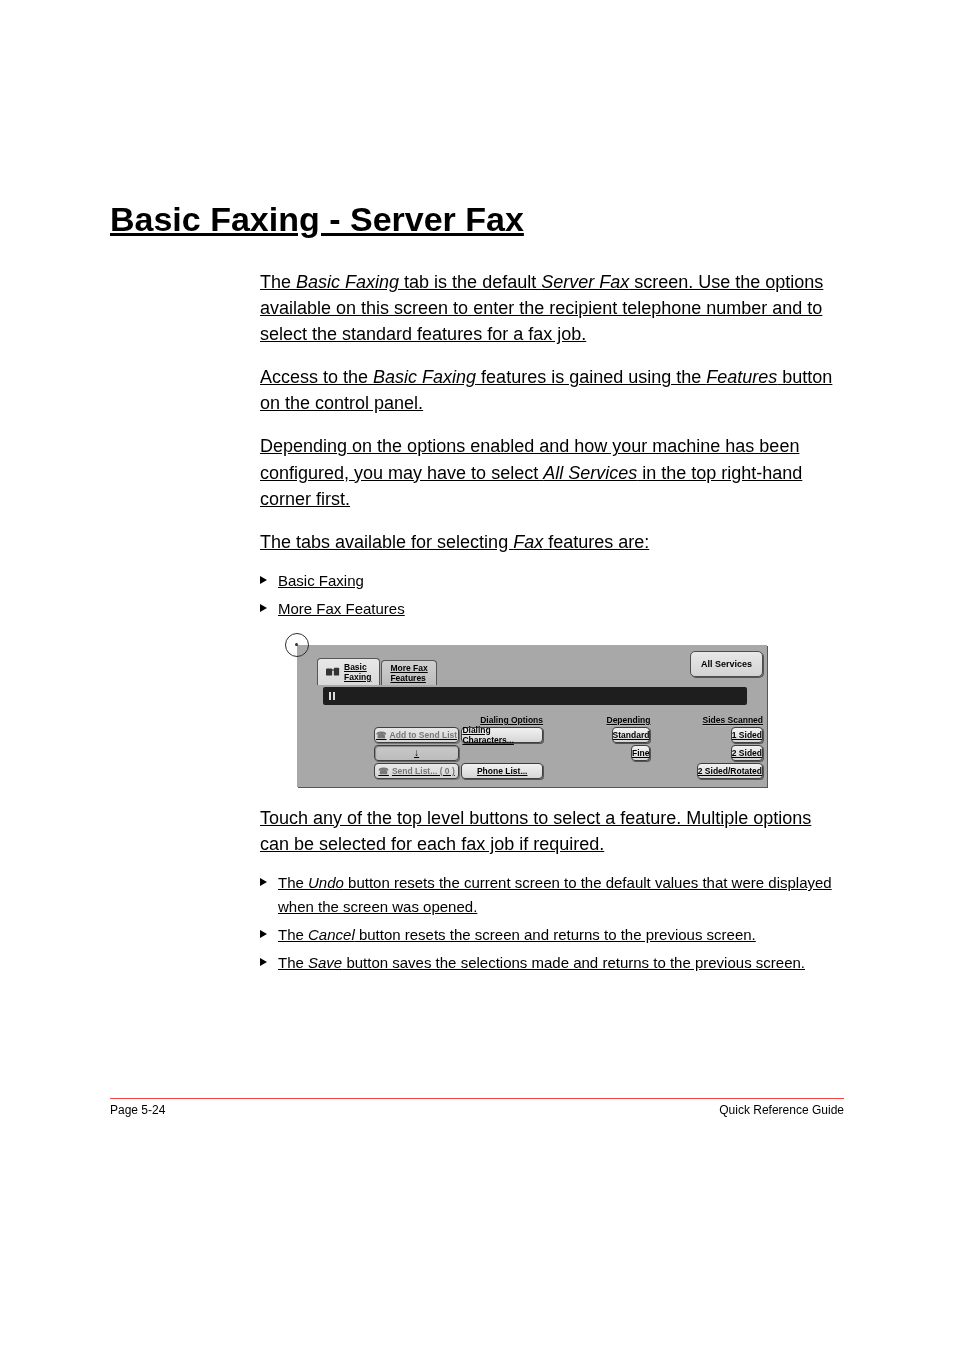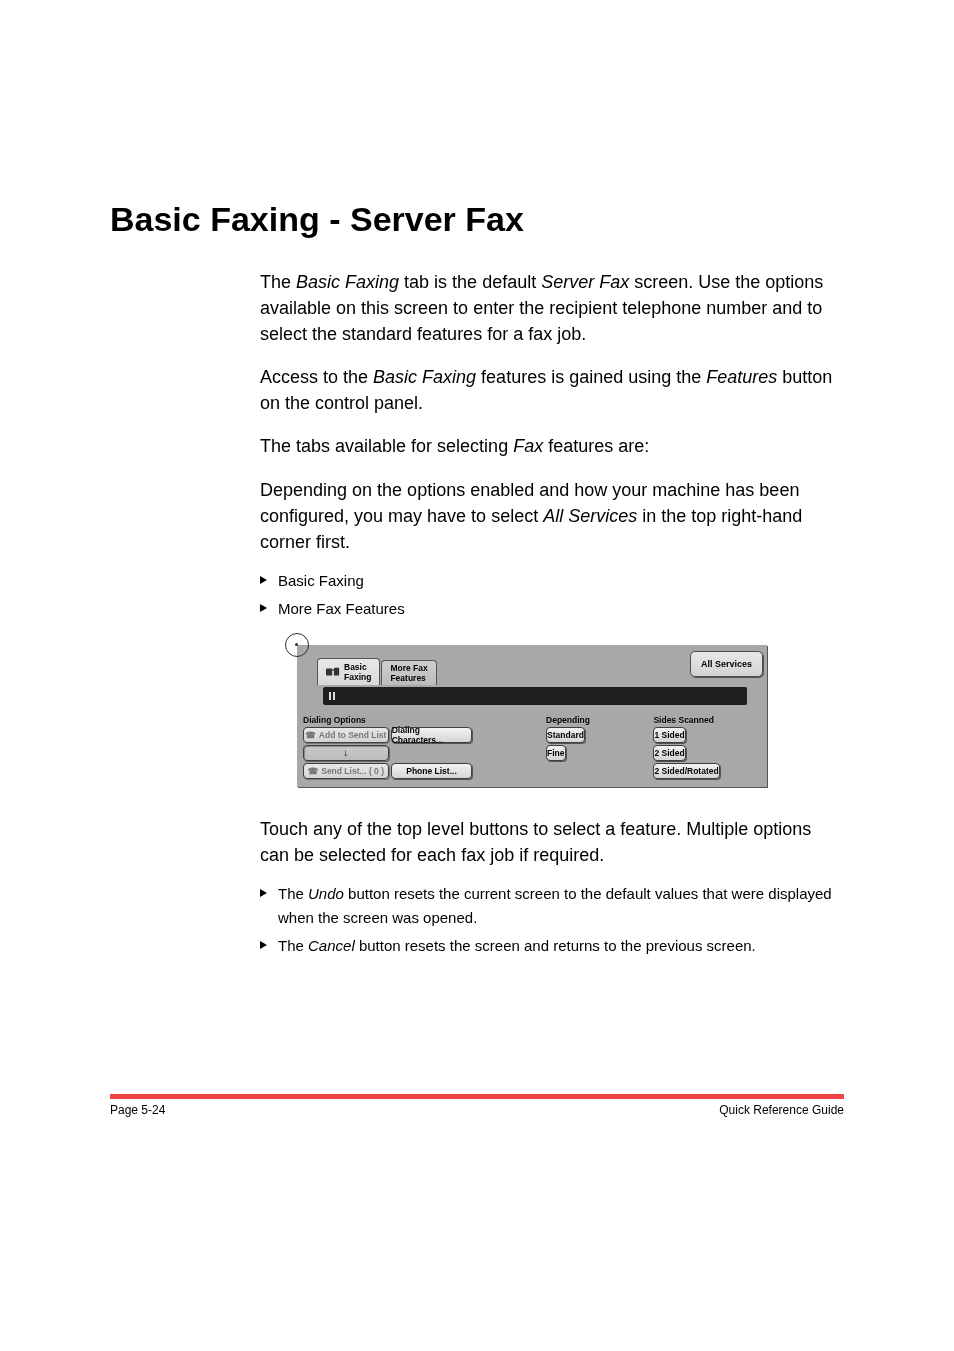--- a/index.html
+++ b/index.html
@@ -9,20 +9,21 @@
     font-family: Arial, Helvetica, sans-serif;
     color: #000;
     width: 954px;
   }
   .page {
     width: 954px;
     height: 1172px;
     box-sizing: border-box;
     padding: 200px 110px 60px 110px;
     position: relative;
+    text-decoration: underline;
   }
   h1.title {
     font-family: Arial, Helvetica, sans-serif;
     font-weight: bold;
     font-size: 34px;
     margin: 0 0 30px 0;
   }
   .body-col {
     margin-left: 150px;
   }
@@ -51,21 +52,21 @@
     width: 0;
     height: 0;
     border-top: 4px solid transparent;
     border-bottom: 4px solid transparent;
     border-left: 7px solid #000;
   }
   .italic { font-style: italic; }
 
   
   .figure-wrap {
-    margin: 10px 0 29px -40px;
+    margin: 10px 0 18px -40px;
     display: flex;
     justify-content: center;
   }
   .fax-panel {
     width: 470px;
     background: #a8a8a8;
     position: relative;
     box-shadow: 1px 1px 0 #555;
     padding: 0 0 2px 0;
   }
@@ -163,21 +164,21 @@
   }
   .cols {
     display: flex;
     padding: 0 4px 4px 6px;
     gap: 3px;
     align-items: flex-start;
   }
   .col {
     display: flex;
     flex-direction: column;
-    align-items: flex-start;
+    align-items: flex-end;
   }
   .col.left { flex: 2.3; }
   .col.mid { flex: 1; }
   .col.right { flex: 1.05; }
   .col-header {
     font-size: 8.5px;
     font-weight: bold;
     text-align: center;
     margin-bottom: 2px;
     text-shadow: 0 1px 0 #bbb;
@@ -217,21 +218,21 @@
   .mid .btn, .right .btn { margin-bottom: 2px; }
   .arrow-down {
     font-size: 10px;
     line-height: 1;
   }
   .footer {
     position: absolute;
     left: 110px;
     right: 110px;
     bottom: 55px;
-    border-top: 5px solid #ef4444;
+    border-top: 1px solid #ef4444;
     display: flex;
     justify-content: space-between;
     font-size: 12px;
     padding-top: 4px;
     align-items: center;
   }
 </style>
 </head>
 <body>
 
@@ -243,25 +244,25 @@
 
     <p class="body">
       <span>The </span><span class="italic">Basic Faxing</span><span> tab is the default </span><span class="italic">Server Fax</span><span> screen. Use the options available on this screen to enter the recipient telephone number and to select the standard features for a fax job.</span>
     </p>
 
     <p class="body">
       <span>Access to the </span><span class="italic">Basic Faxing</span><span> features is gained using the </span><span class="italic">Features</span><span> button on the control panel.</span>
     </p>
 
     <p class="body">
+      <span>Depending on the options enabled and how your machine has been configured, you may have to select </span><span class="italic">All Services</span><span> in the top right-hand corner first.</span>
+    </p>
+
+    <p class="body">
       <span>The tabs available for selecting </span><span class="italic">Fax</span><span> features are:</span>
-    </p>
-
-    <p class="body">
-      <span>Depending on the options enabled and how your machine has been configured, you may have to select </span><span class="italic">All Services</span><span> in the top right-hand corner first.</span>
     </p>
 
     <ul class="bullets">
       <li>Basic Faxing</li>
       <li>More Fax Features</li>
     </ul>
 
     <div class="figure-wrap">
       <div class="fax-panel">
         <div class="fax-corner">
@@ -343,20 +344,23 @@
 
     <p class="body">Touch any of the top level buttons to select a feature. Multiple options can be selected for each fax job if required.</p>
 
     <ul class="bullets">
       <li>
         <span>The </span><span class="italic">Undo</span><span> button resets the current screen to the default values that were displayed when the screen was opened.</span>
       </li>
       <li>
         <span>The </span><span class="italic">Cancel</span><span> button resets the screen and returns to the previous screen.</span>
       </li>
+      <li>
+        <span>The </span><span class="italic">Save</span><span> button saves the selections made and returns to the previous screen.</span>
+      </li>
     </ul>
 
   </div>
 
   <div class="footer">
     <span>Page 5-24</span>
     <span>Quick Reference Guide</span>
   </div>
 
 </div>

